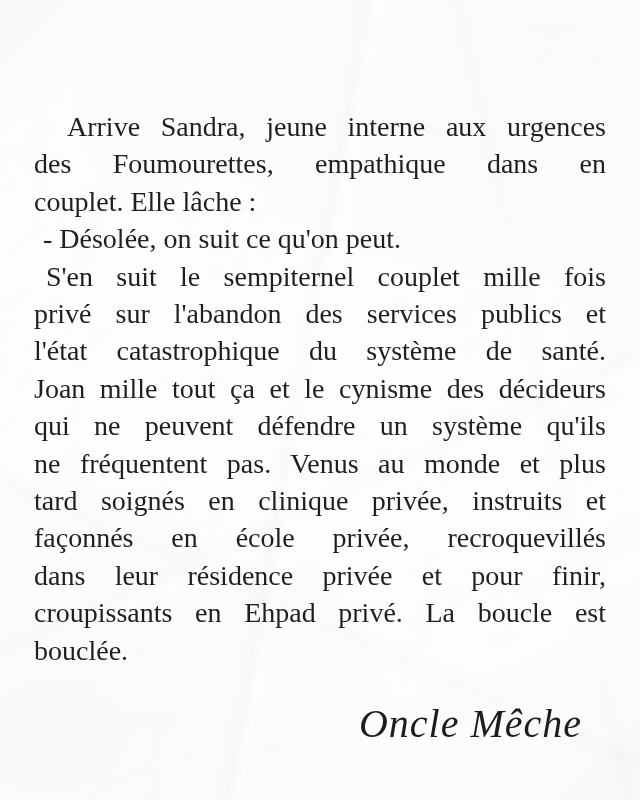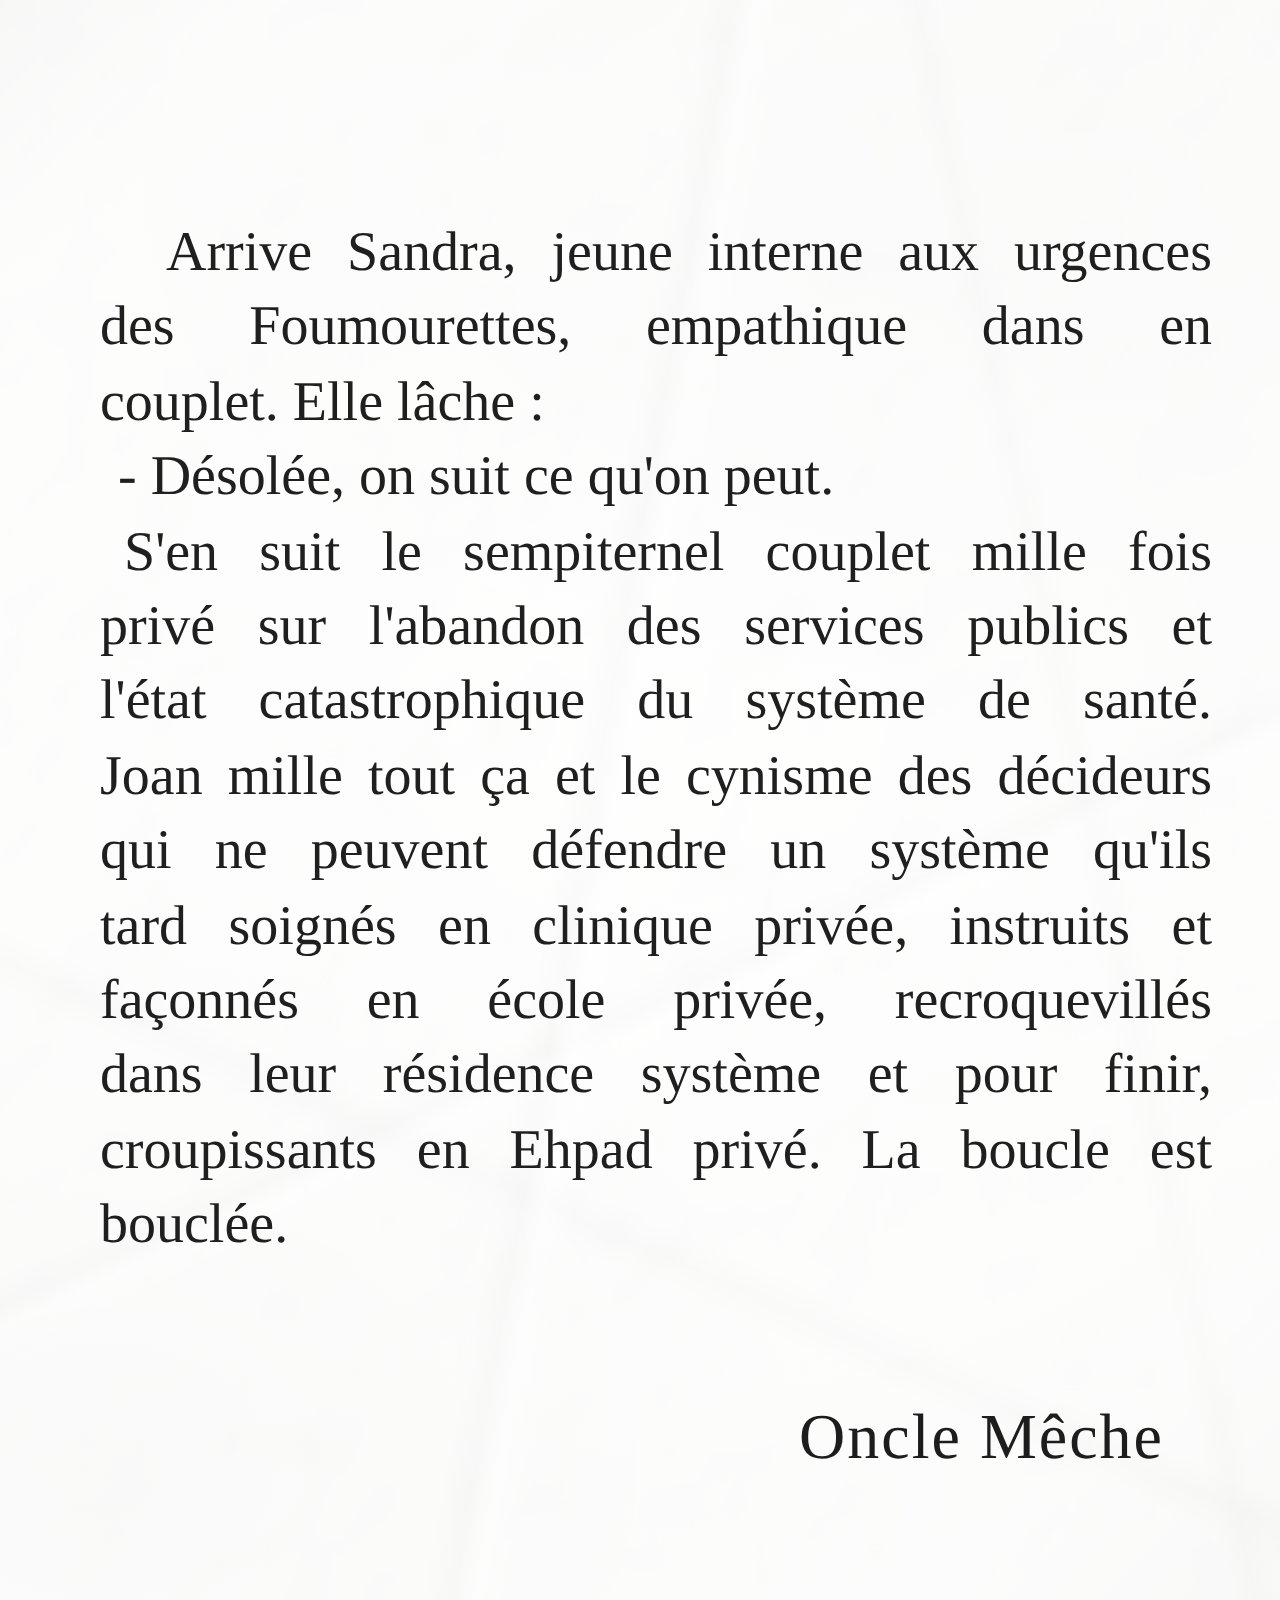--- a/index.html
+++ b/index.html
@@ -40,30 +40,31 @@
     position: absolute;
     left: 34px;
     width: 572px;
     top: 108px;
     font-size: 28px;
     line-height: 37.4px;
     color: #1f1f1f;
     z-index: 2;
   }
   .para { margin: 0; }
-  .line { text-align: left; margin-left: 16px; }
+  .line { text-align: left; }
   .line.j { text-align: justify; text-align-last: justify; }
   .line.i1 { text-indent: 33px; }
   .line.i2 { text-indent: 9px; }
   .line.i3 { text-indent: 12px; }
   .signature {
     position: absolute;
     top: 700px;
     right: 58px;
-    font-size: 32px;
+    font-size: 40px;
+    font-style: italic;
     letter-spacing: 1px;
     color: #1d1d1d;
     z-index: 2;
   }
 </style>
 </head>
 <body>
 
 <div class="paper">
 
@@ -88,23 +89,24 @@
     <div class="para">
       <div class="line i2">- Désolée, on suit ce qu'on peut.</div>
     </div>
 
     <div class="para">
       <div class="line j i3">S'en suit le sempiternel couplet mille fois</div>
       <div class="line j">privé sur l'abandon des services publics et</div>
       <div class="line j">l'état catastrophique du système de santé.</div>
       <div class="line j">Joan mille tout ça et le cynisme des décideurs</div>
       <div class="line j">qui ne peuvent défendre un système qu'ils</div>
+      <div class="line j">ne fréquentent pas. Venus au monde et plus</div>
       <div class="line j">tard soignés en clinique privée, instruits et</div>
       <div class="line j">façonnés en école privée, recroquevillés</div>
-      <div class="line j">dans leur résidence système et pour finir,</div>
+      <div class="line j">dans leur résidence privée et pour finir,</div>
       <div class="line j">croupissants en Ehpad privé. La boucle est</div>
       <div class="line">bouclée.</div>
     </div>
 
   </div>
 
   <div class="signature">Oncle Mêche</div>
 
 </div>
 

